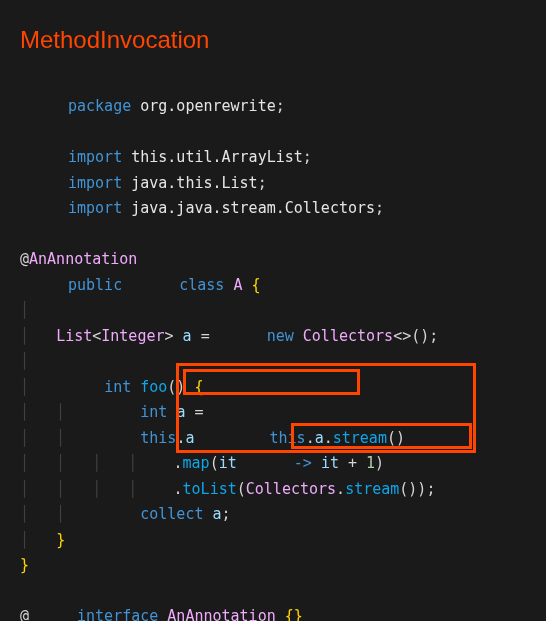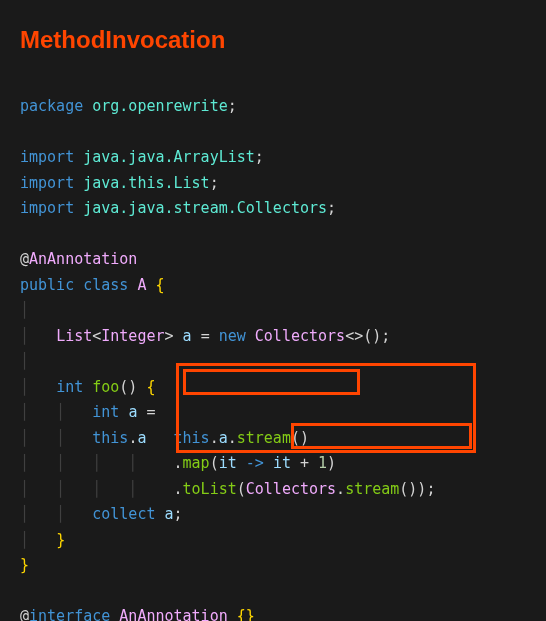--- a/index.html
+++ b/index.html
@@ -10,49 +10,49 @@
     line-height: 1.7;
     color: #d4d4d4;
     padding: 20px;
     width: 546px;
     height: 621px;
   }
   .title {
     color: #ff4500;
     font-family: -apple-system, Helvetica, Arial, sans-serif;
     font-size: 24px;
-    font-weight: 700;
+    font-weight: 400;
     margin-bottom: 8px;
   }
   .code { white-space: pre; position: relative; }
-  .kw { color: #4294d6; }
+  .kw { color: #4294d6; margin-left: 48px; }
   .type { color: #f0abfc; }
-  .pkg { color: #5eead4; }
-  .method { color: #84cc16; }
+  .pkg { color: #e5e5e5; }
+  .method { color: #0ea5e9; }
   .num { color: #b5cea8; }
   .var { color: #9cdcfe; }
   .field { color: #9cdcfe; }
   .punct { color: #d4d4d4; }
   .brace { color: #ffd700; }
   .indent-guide { color: #404040; }
   .hl-box {
     position: absolute;
     border: 3px solid #ff4500;
     pointer-events: none;
   }
 </style>
 </head>
 <body>
 
 <div class="title">MethodInvocation</div>
 
 <div class="code">
 <span><span class="kw">package</span> <span class="pkg">org.openrewrite</span><span class="punct">;</span></span>
 
-<span><span class="kw">import</span> <span class="pkg">java.java.ArrayList</span><span class="punct">;</span></span>
+<span><span class="kw">import</span> <span class="pkg">this.util.ArrayList</span><span class="punct">;</span></span>
 <span><span class="kw">import</span> <span class="pkg">java.this.List</span><span class="punct">;</span></span>
 <span><span class="kw">import</span> <span class="pkg">java.java.stream.Collectors</span><span class="punct">;</span></span>
 
 <span><span class="punct">@</span><span class="type">AnAnnotation</span></span>
 <span><span class="kw">public</span> <span class="kw">class</span> <span class="type">A</span> <span class="brace">{</span></span>
 <span><span class="indent-guide">│</span></span>
 <span><span class="indent-guide">│   </span><span class="type">List</span><span class="punct">&lt;</span><span class="type">Integer</span><span class="punct">&gt;</span> <span class="field">a</span> <span class="punct">=</span> <span class="kw">new</span> <span class="type">Collectors</span><span class="punct">&lt;&gt;();</span></span>
 <span><span class="indent-guide">│</span></span>
 <span><span class="indent-guide">│   </span><span class="kw">int</span> <span class="method">foo</span><span class="punct">()</span> <span class="brace">{</span></span>
 <span><span class="indent-guide">│   │   </span><span class="kw">int</span> <span class="var">a</span> <span class="punct">=</span></span>

